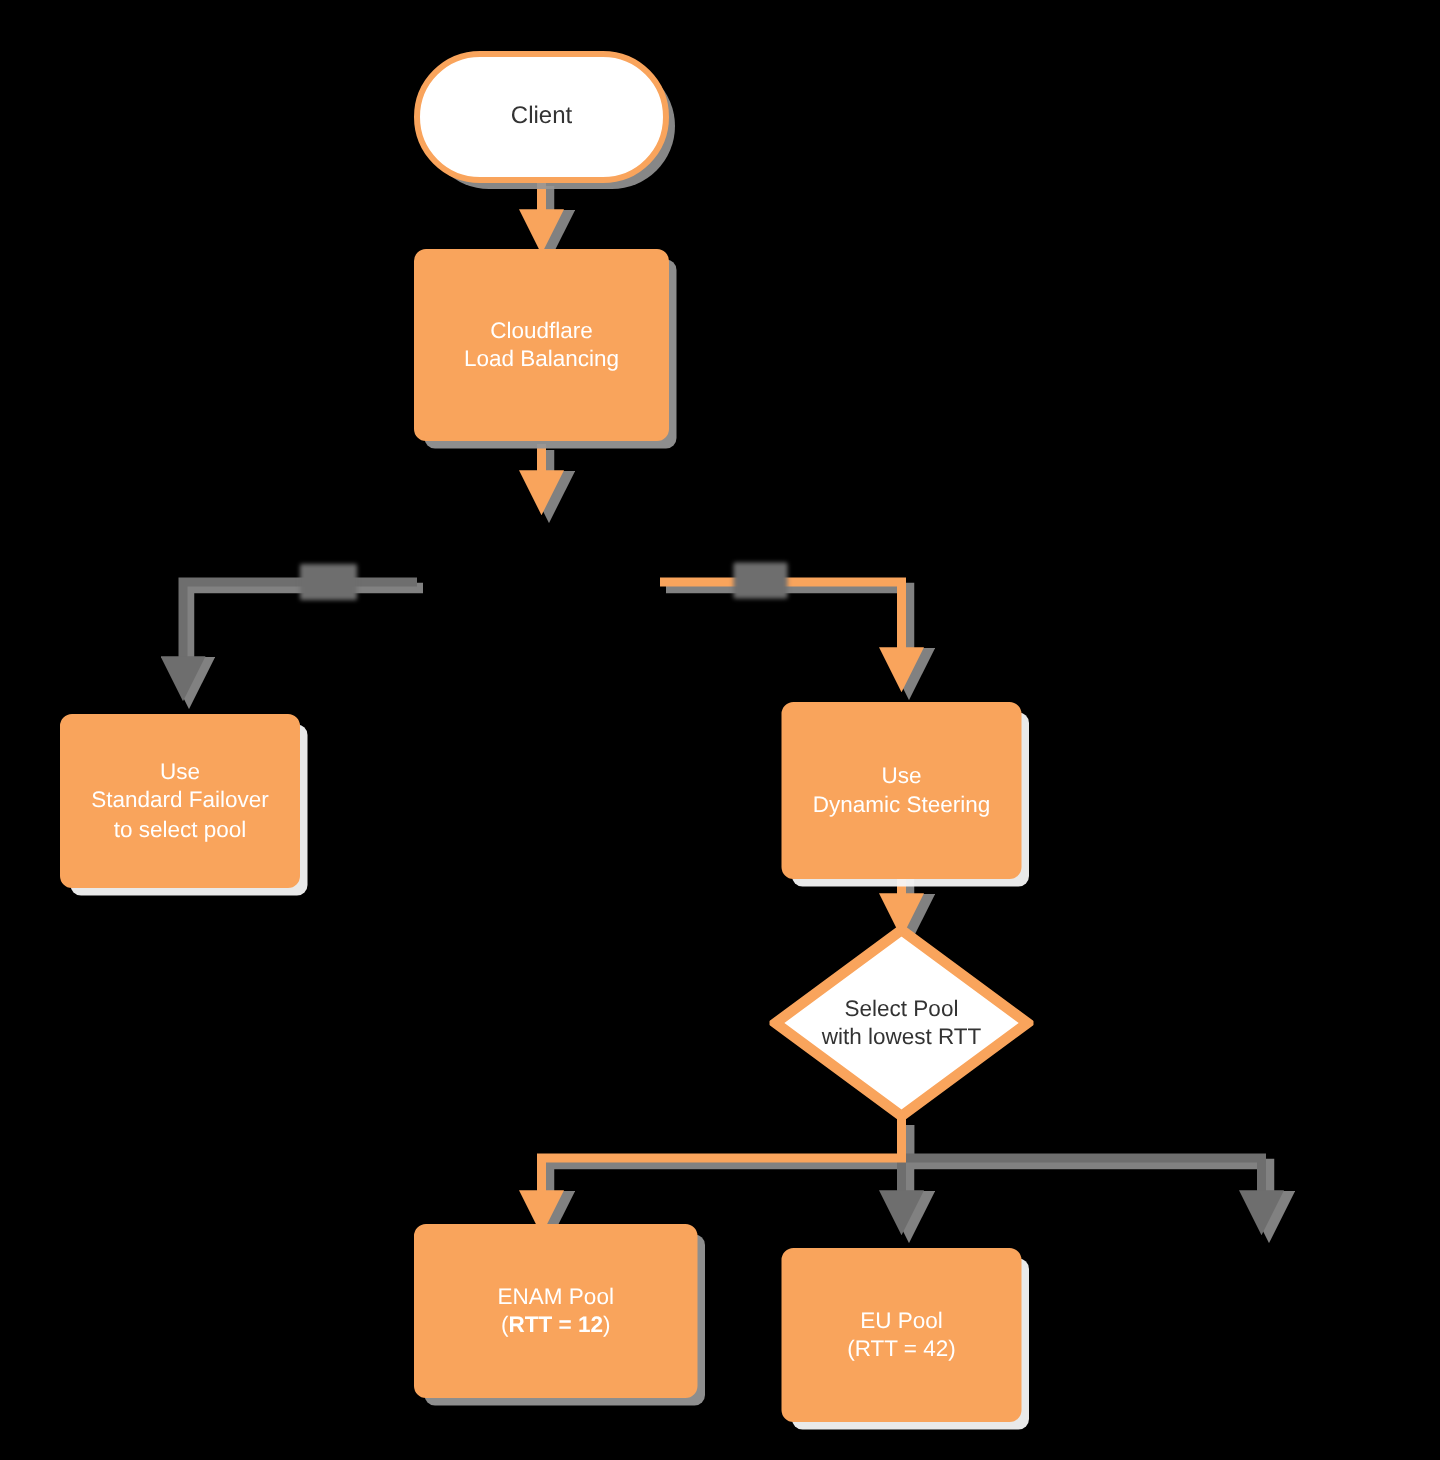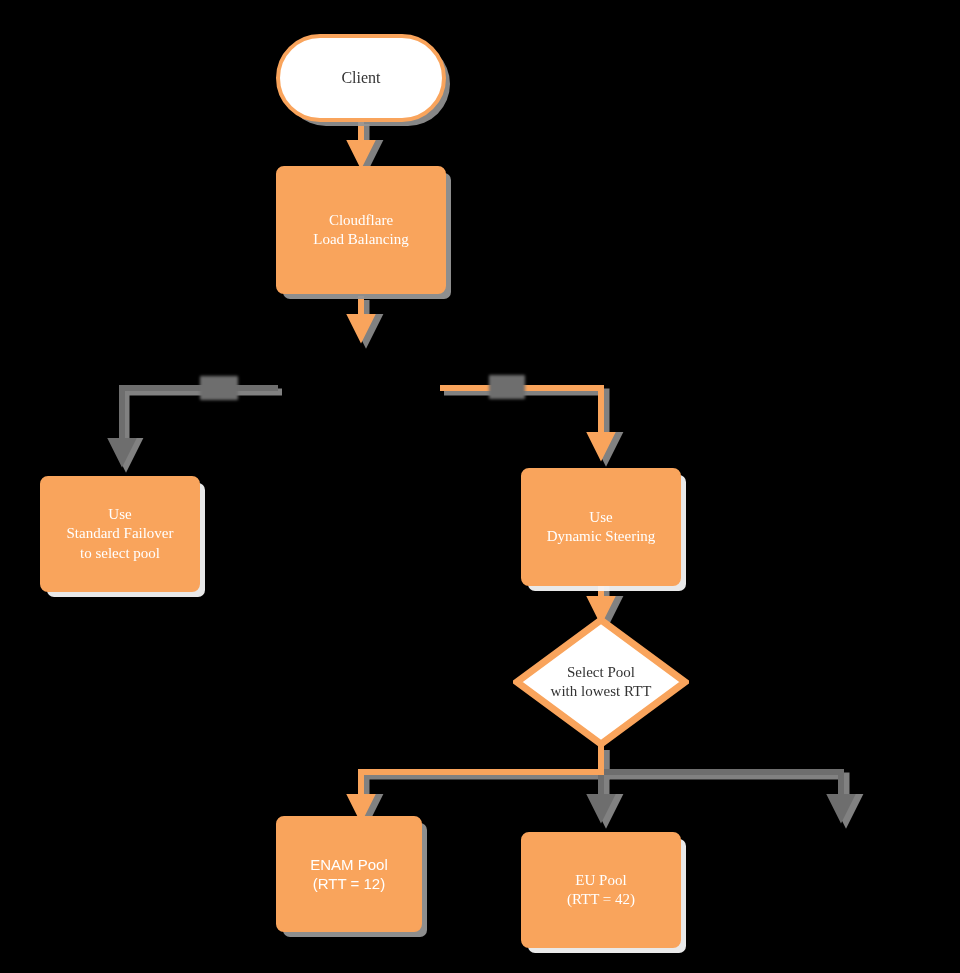--- a/index.html
+++ b/index.html
@@ -69,22 +69,22 @@
     height: 100%;
     display: flex;
     align-items: center;
     justify-content: center;
     text-align: center;
     color: #333333;
     font-size: 15px;
     line-height: 1.3;
     pointer-events: none;
   }
-  .nlabel { white-space: pre-line; font-family: Liberation Serif, serif; }
-  .b { font-weight: normal; }
+  .nlabel { white-space: pre-line; }
+  .b { font-weight: bold; }
   
   .edge-label {
     position: absolute;
     background: #6E6E6E;
     color: #8a8a8a;
     font-size: 12px;
     display: flex;
     align-items: center;
     justify-content: center;
     border-radius: 1px;
@@ -160,21 +160,21 @@
   <div class="decision-wrap" style="left:513px; top:616px; width:176px; height:132px;">
     <svg class="decision-shape" viewBox="0 0 176 132" preserveAspectRatio="none">
       <polygon points="88,4 172,66 88,128 4,66" fill="#FFFFFF" stroke="#F9A45C" stroke-width="7"></polygon>
     </svg>
     <div class="decision-label">
       <span class="nlabel">Select Pool
 with lowest RTT</span>
     </div>
   </div>
 
-  <div class="node process" style="left:276px; top:816px; width:146px; height:116px;">
+  <div class="node process" style="left:276px; top:816px; width:189px; height:116px;">
     <span>
       <span>ENAM Pool</span><br>
       <span>(</span><span class="b">RTT = 12</span><span>)</span>
     </span>
   </div>
 
   <div class="node process lightshadow" style="left:521px; top:816px; width:160px; height:116px;">
     <span class="nlabel">EU Pool
 (RTT = 42)</span>
   </div>

